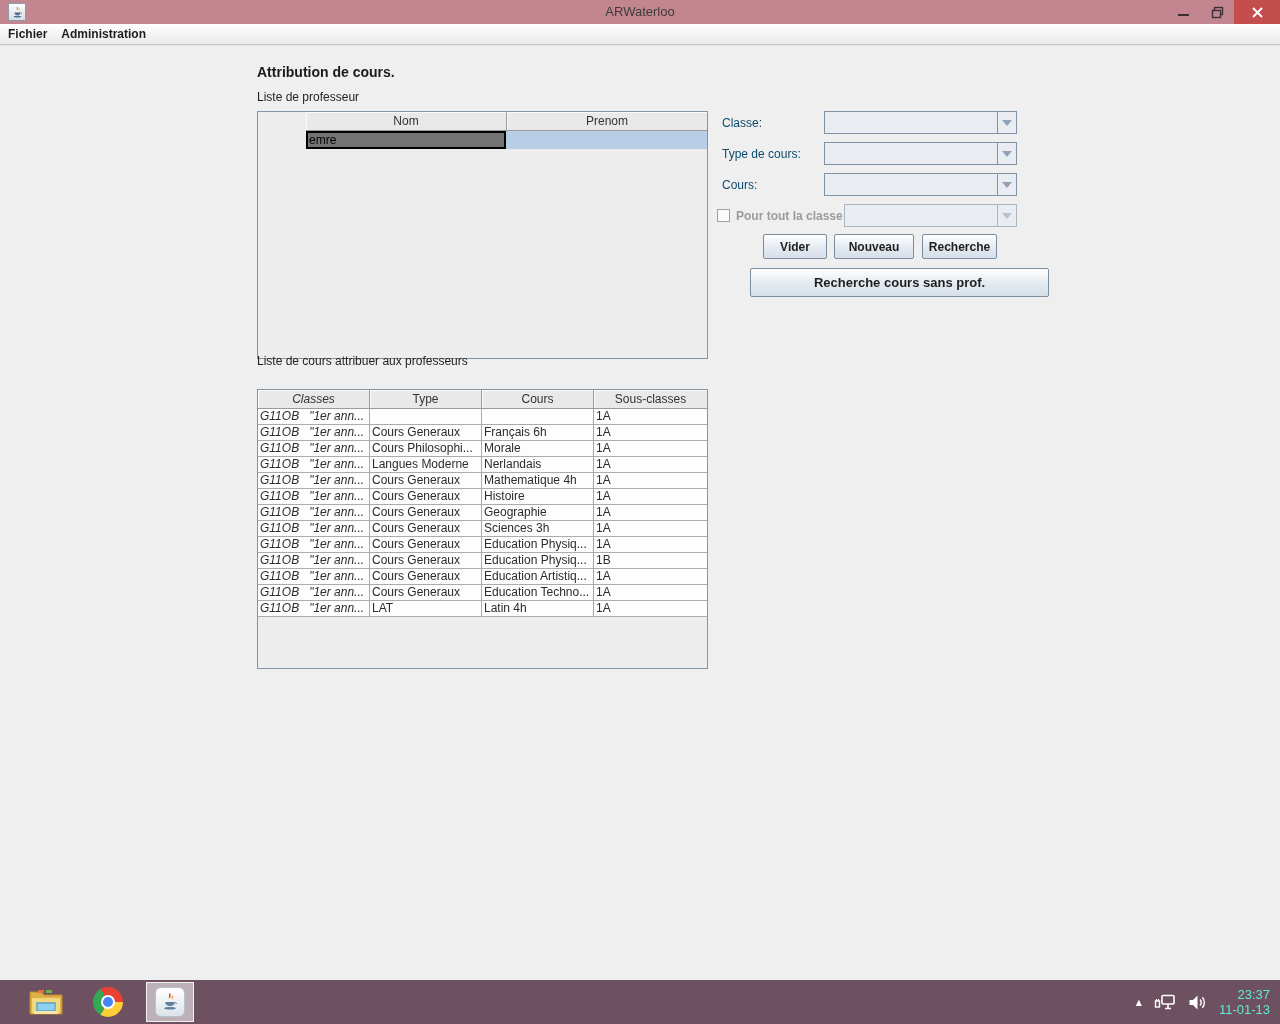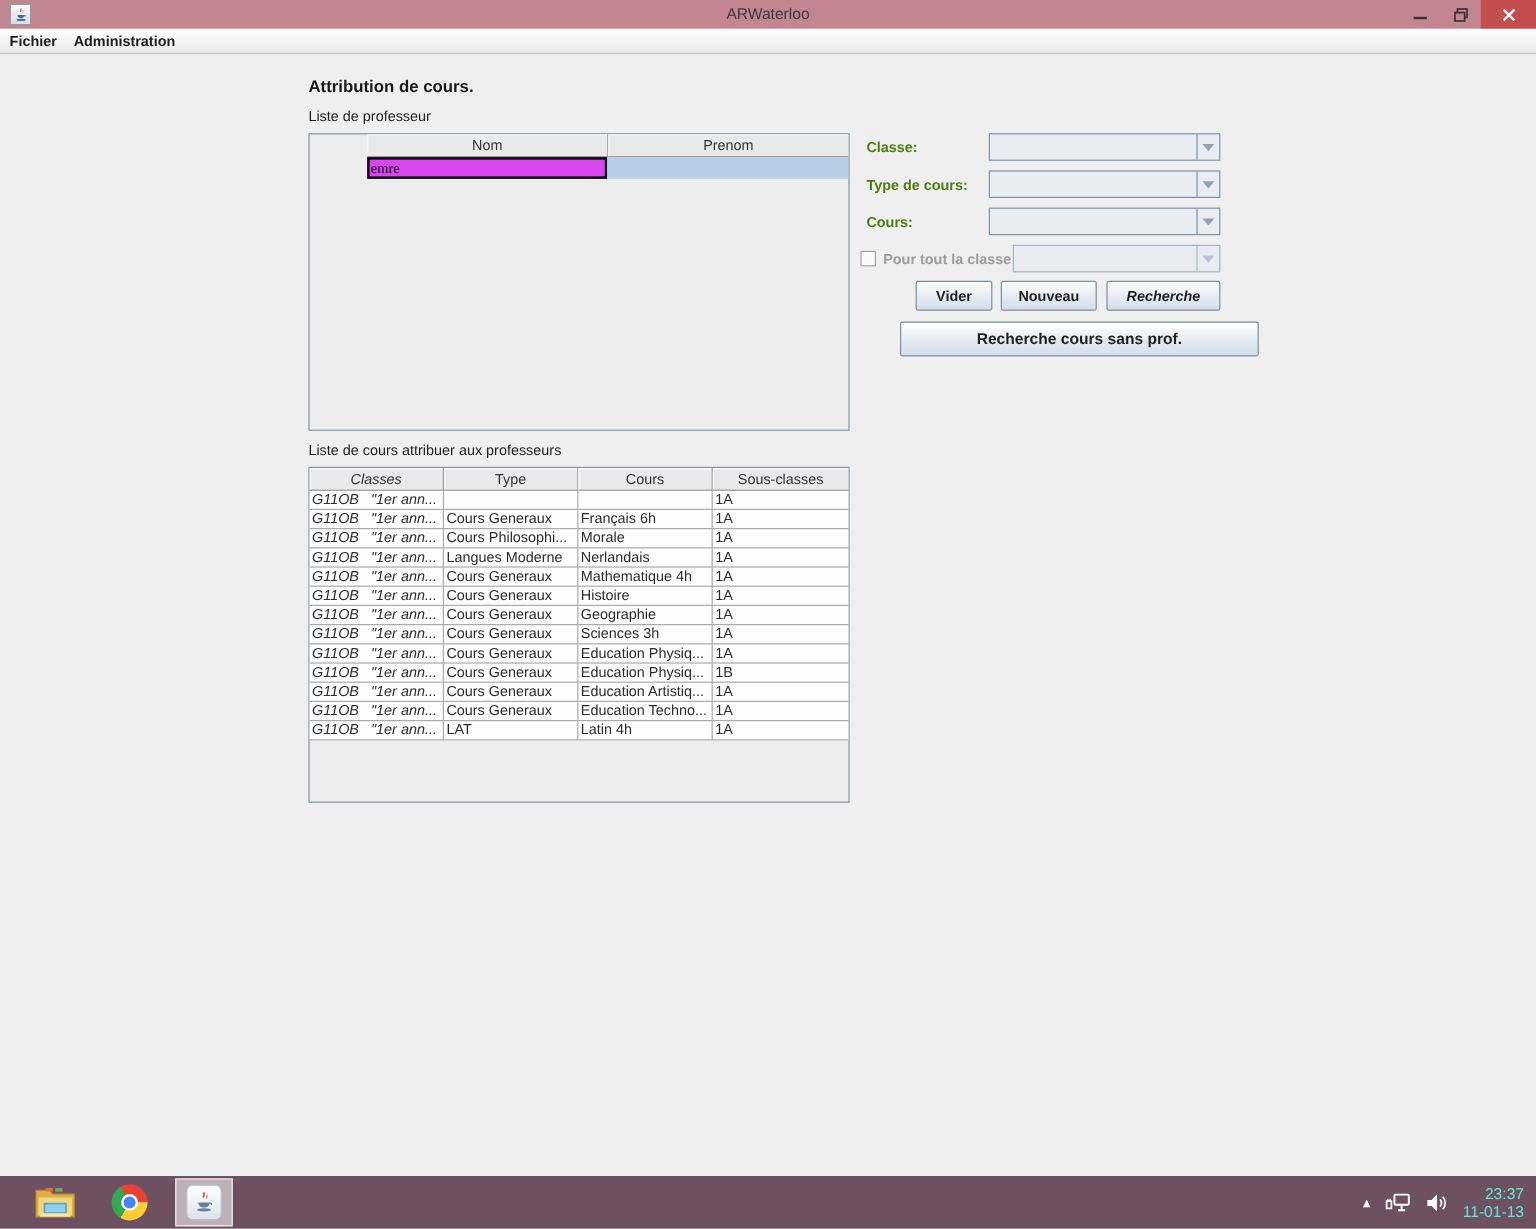--- a/index.html
+++ b/index.html
@@ -27,45 +27,45 @@
     display:flex; align-items:center; padding-left:8px; }
   .menu-item { font-size:12px; font-weight:bold; color:#1d1d1d; padding:0 8px 0 0;
     margin-right:6px; line-height:21px; }
 
   
   .content { position:absolute; top:45px; left:0; width:1280px; height:935px;
     background:#efefef; border-top:1px solid #dde4ea; }
   .heading { position:absolute; left:257px; top:18px; font-size:14px; font-weight:bold; color:#1a1a1a; }
   .sec-label { position:absolute; font-size:12px; font-weight:normal; color:#1f1f1f; }
   .lbl-prof { left:257px; top:44px; }
-  .lbl-courses { left:257px; top:322px; }
+  .lbl-courses { left:257px; top:308px; }
 
   
   .jtable { position:absolute; background:#ededed; border:1px solid #8494a2; }
   .prof-table { left:257px; top:65px; width:451px; height:248px;padding-left:48px; }
   .courses-table { left:257px; top:343px; width:451px; height:280px; }
   .thead { display:flex; height:19px; }
   .th { background:#e9e9e9; border-right:1px solid #9b9b9b; border-bottom:1px solid #9b9b9b;
     box-shadow:inset 1px 1px 0 #fbfbfb; font-size:12px; color:#333;
     text-align:center; line-height:18px; overflow:hidden; }
   .th:last-child { border-right:none; }
   .prof-th { width:225px; } .prof-th:last-child { width:224px; }
   .c0 { width:112px;font-style:italic; } .c1 { width:112px; } .c2 { width:112px; } .c3 { width:113px; }
   .trow { display:flex; height:16px; background:#fdfdfd; }
   .tcell { border-right:1px solid #ababab; border-bottom:1px solid #ababab;
     font-size:12px; color:#2c2c2c; line-height:15px; padding:0 2px;
     white-space:pre; overflow:hidden; }
   .tcell:last-child { border-right:none; }
   .prof-editrow { display:flex; height:18px; }
-  .nom-editor { width:225px; height:18px; border:2px solid #000; background:#d946ef;
-    font-family:Liberation Serif, serif; font-size:12px; padding:0 1px; outline:none; }
+  .nom-editor { width:225px; height:18px; border:2px solid #000; background:#737373;
+    font-family:Liberation Sans, sans-serif; font-size:12px; padding:0 1px; outline:none; }
   .prenom-sel { width:226px; height:18px; background:#b7cee6; }
 
   
-  .form-label { position:absolute; font-size:12px; font-weight:bold; color:#4d7c0f; }
+  .form-label { position:absolute; font-size:12px; font-weight:normal; color:#0c4a6e; }
   .lbl-classe { left:722px; top:70px; }
   .lbl-type { left:722px; top:101px; }
   .lbl-cours { left:722px; top:132px; }
   .combo { position:absolute; height:23px; background:#e9ecf0;
     border:1px solid #8093a6; display:flex; }
   .combo-1 { left:824px; top:65px; width:193px; }
   .combo-2 { left:824px; top:96px; width:193px; }
   .combo-3 { left:824px; top:127px; width:193px; }
   .combo-4 { left:844px; top:158px; width:173px; border-color:#a9b6c4; }
   .combo-val { flex:1; font-size:12px; line-height:21px; padding:0 4px; color:#333;
@@ -81,21 +81,21 @@
   .chkrow-lbl { position:absolute; left:736px; top:163px; font-size:12px;
     font-weight:bold; color:#9b9b9b; }
 
   .jbtn { position:absolute; height:25px; border:1px solid #7b8da0; border-radius:2px;
     background:linear-gradient(#ffffff,#e4eaf1 55%,#d6dfe9);
     box-shadow:inset 0 1px 0 #fcfdfe;
     font-size:12px; font-weight:bold; color:#1f1f1f;
     display:flex; align-items:center; justify-content:center; cursor:default; }
   .btn-vider { left:763px; top:188px; width:64px; }
   .btn-nouveau { left:834px; top:188px; width:80px; }
-  .btn-recherche { left:922px; top:188px; width:95px;font-style:italic; }
+  .btn-recherche { left:922px; top:188px; width:75px; }
   .btn-sansprof { left:750px; top:222px; width:299px; height:29px; font-size:13px; }
 
   
   .taskbar { position:absolute; top:980px; left:0; width:1280px; height:44px;
     background:#6e5160; display:flex; align-items:center; }
   .task-apps { display:flex; margin-left:22px; gap:14px; }
   .task-btn { width:48px; height:40px; display:flex; align-items:center;
     justify-content:center; }
   .task-btn.active { background:rgba(255,255,255,.55);
     border:1px solid rgba(255,255,255,.8); }

